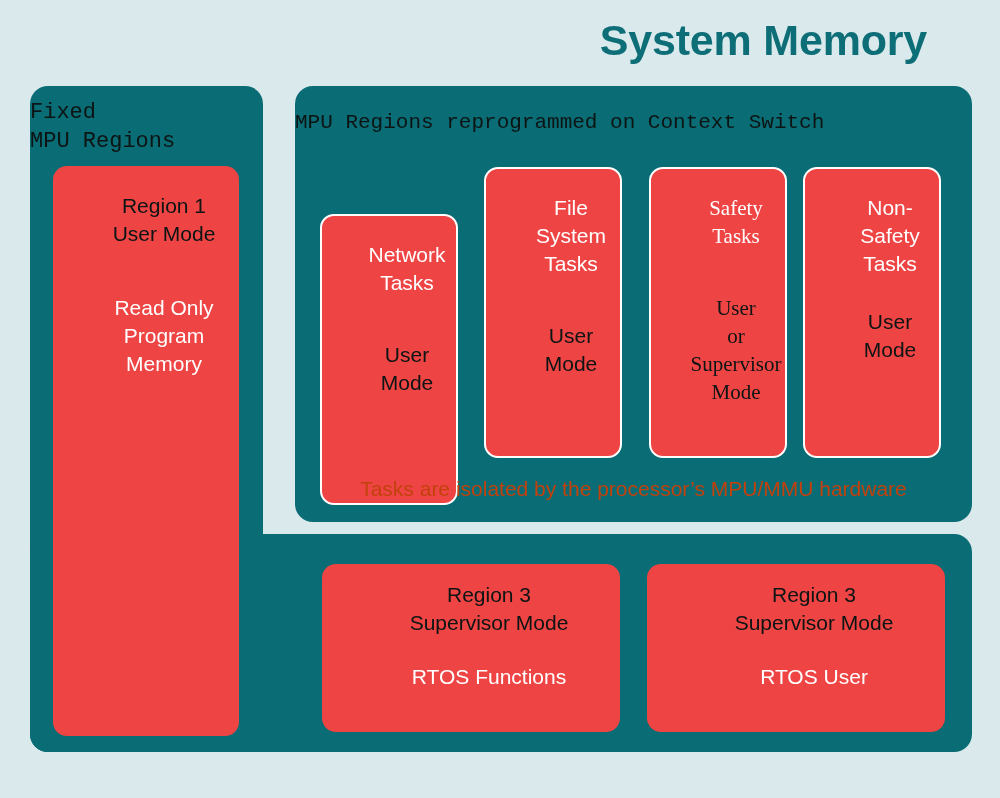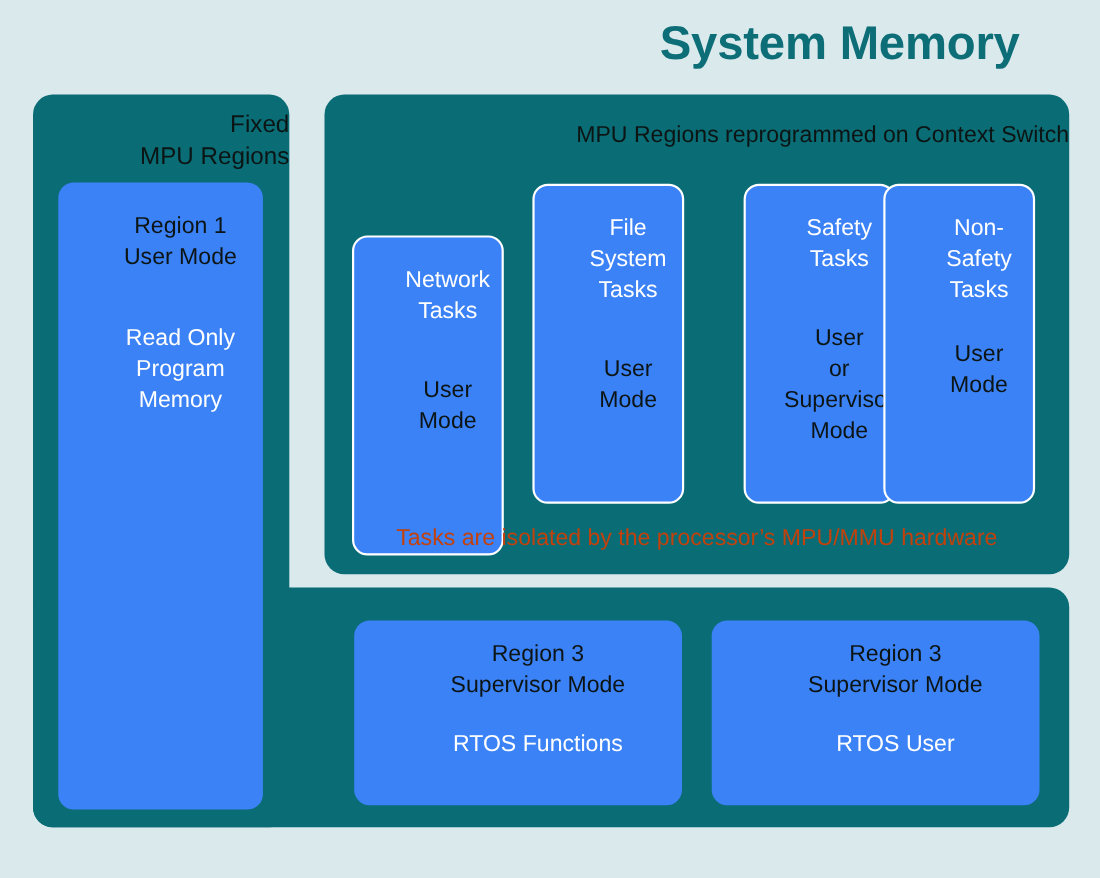--- a/index.html
+++ b/index.html
@@ -59,42 +59,43 @@
     left: 295px;
     top: 86px;
     width: 677px;
     height: 436px;
     border-radius: 18px;
   }
 
   
   .panel-heading {
     position: absolute;
-    text-align: right;
+    text-align: left;
     color: #0c1414;
     font-size: 22px;
     line-height: 29px;
     white-space: pre-line;
+    font-family: Liberation Mono, monospace;
   }
   #fixed-col-heading {
     left: 30px;
     top: 98px;
     width: 233px;
   }
   #mpu-panel-heading {
     left: 295px;
     top: 108px;
     width: 677px;
     font-size: 21px;
   }
 
   
   .box-light {
     position: absolute;
-    background: #3b82f6;
+    background: #ef4444;
     border-radius: 14px;
     box-sizing: border-box;
     display: flex;
     flex-direction: column;
     align-items: center;
     padding-left: 36px;
   }
   .box-light.bordered {
     border: 2px solid #ffffff;
   }
@@ -108,21 +109,21 @@
   }
 
   .task-box {
     top: 167px;
     width: 138px;
     height: 291px;
     padding-top: 25px;
   }
   #task-box-0 { left: 320px; margin-top: 47px; }
   #task-box-1 { left: 484px; }
-  #task-box-2 { left: 676px; }
+  #task-box-2 { left: 649px; font-family: Liberation Serif, serif; }
   #task-box-3 { left: 803px; }
 
   .region-box {
     top: 564px;
     width: 298px;
     height: 168px;
     padding-top: 17px;
   }
   #region2-box { left: 322px; }
   #region3-box { left: 647px; }

